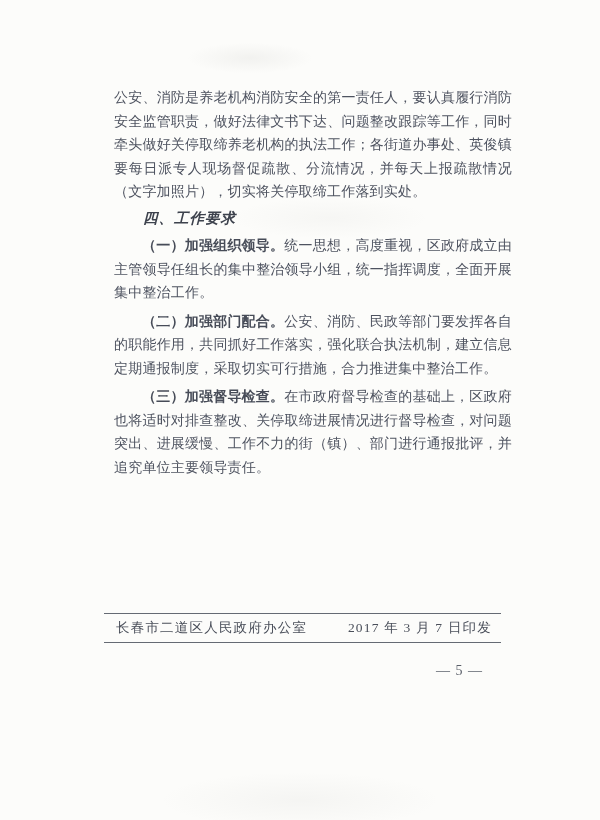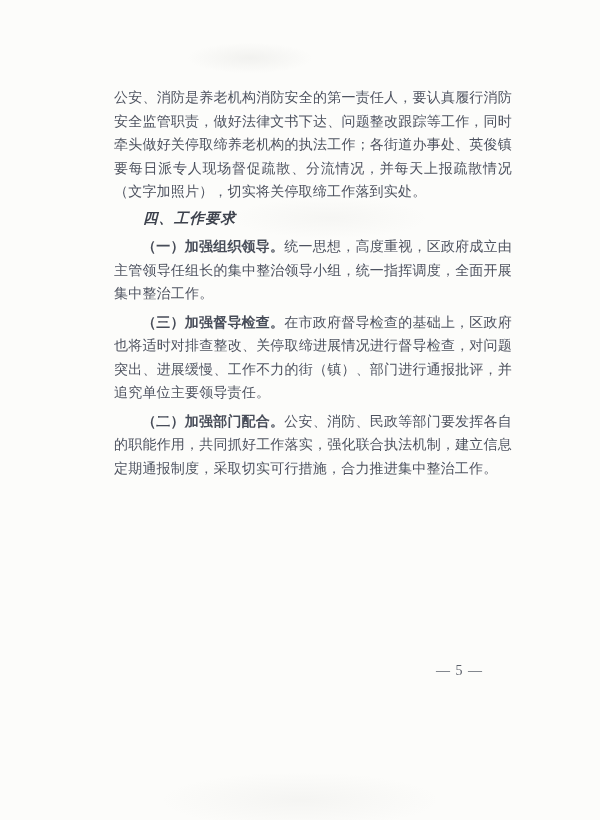--- a/index.html
+++ b/index.html
@@ -30,20 +30,21 @@
     letter-spacing: 0.2px;
     text-align: justify;
     margin-left: 11px;
   }
   .para {
     margin: 0;
   }
   .para.indent {
     text-indent: 2em;
     margin-top: 5px;
+    font-family: Liberation Mono, monospace;
   }
   .section-heading {
     font-family: "Liberation Sans", "DejaVu Sans", sans-serif;
     font-size: 14.5px;
     font-weight: bold;
     color: #3d424d;
     text-indent: 2em;
     line-height: 23.5px;
     margin: 3px 0 4px 0;
     letter-spacing: 1px;
@@ -86,22 +87,26 @@
 <div class="page">
 
   <div class="content">
 
     <p class="para">公安、消防是养老机构消防安全的第一责任人，要认真履行消防安全监管职责，做好法律文书下达、问题整改跟踪等工作，同时牵头做好关停取缔养老机构的执法工作；各街道办事处、英俊镇要每日派专人现场督促疏散、分流情况，并每天上报疏散情况（文字加照片），切实将关停取缔工作落到实处。</p>
 
     <h2 class="section-heading">四、工作要求</h2>
 
     <p class="para indent"><span class="lead">（一）加强组织领导。</span><span>统一思想，高度重视，区政府成立由主管领导任组长的集中整治领导小组，统一指挥调度，全面开展集中整治工作。</span></p>
 
+    <p class="para indent"><span class="lead">（二）加强部门配合。</span><span>公安、消防、民政等部门要发挥各自的职能作用，共同抓好工作落实，强化联合执法机制，建立信息定期通报制度，采取切实可行措施，合力推进集中整治工作。</span></p>
+
     <p class="para indent"><span class="lead">（三）加强督导检查。</span><span>在市政府督导检查的基础上，区政府也将适时对排查整改、关停取缔进展情况进行督导检查，对问题突出、进展缓慢、工作不力的街（镇）、部门进行通报批评，并追究单位主要领导责任。</span></p>
-
-    <p class="para indent"><span class="lead">（二）加强部门配合。</span><span>公安、消防、民政等部门要发挥各自的职能作用，共同抓好工作落实，强化联合执法机制，建立信息定期通报制度，采取切实可行措施，合力推进集中整治工作。</span></p>
 
   </div>
 
+  <div class="footer-box">
+    <span>长春市二道区人民政府办公室</span>
+    <span>2017 年 3 月 7 日印发</span>
+  </div>
 
   <div class="page-number">— 5 —</div>
 
 </div>
 
 </body></html>

